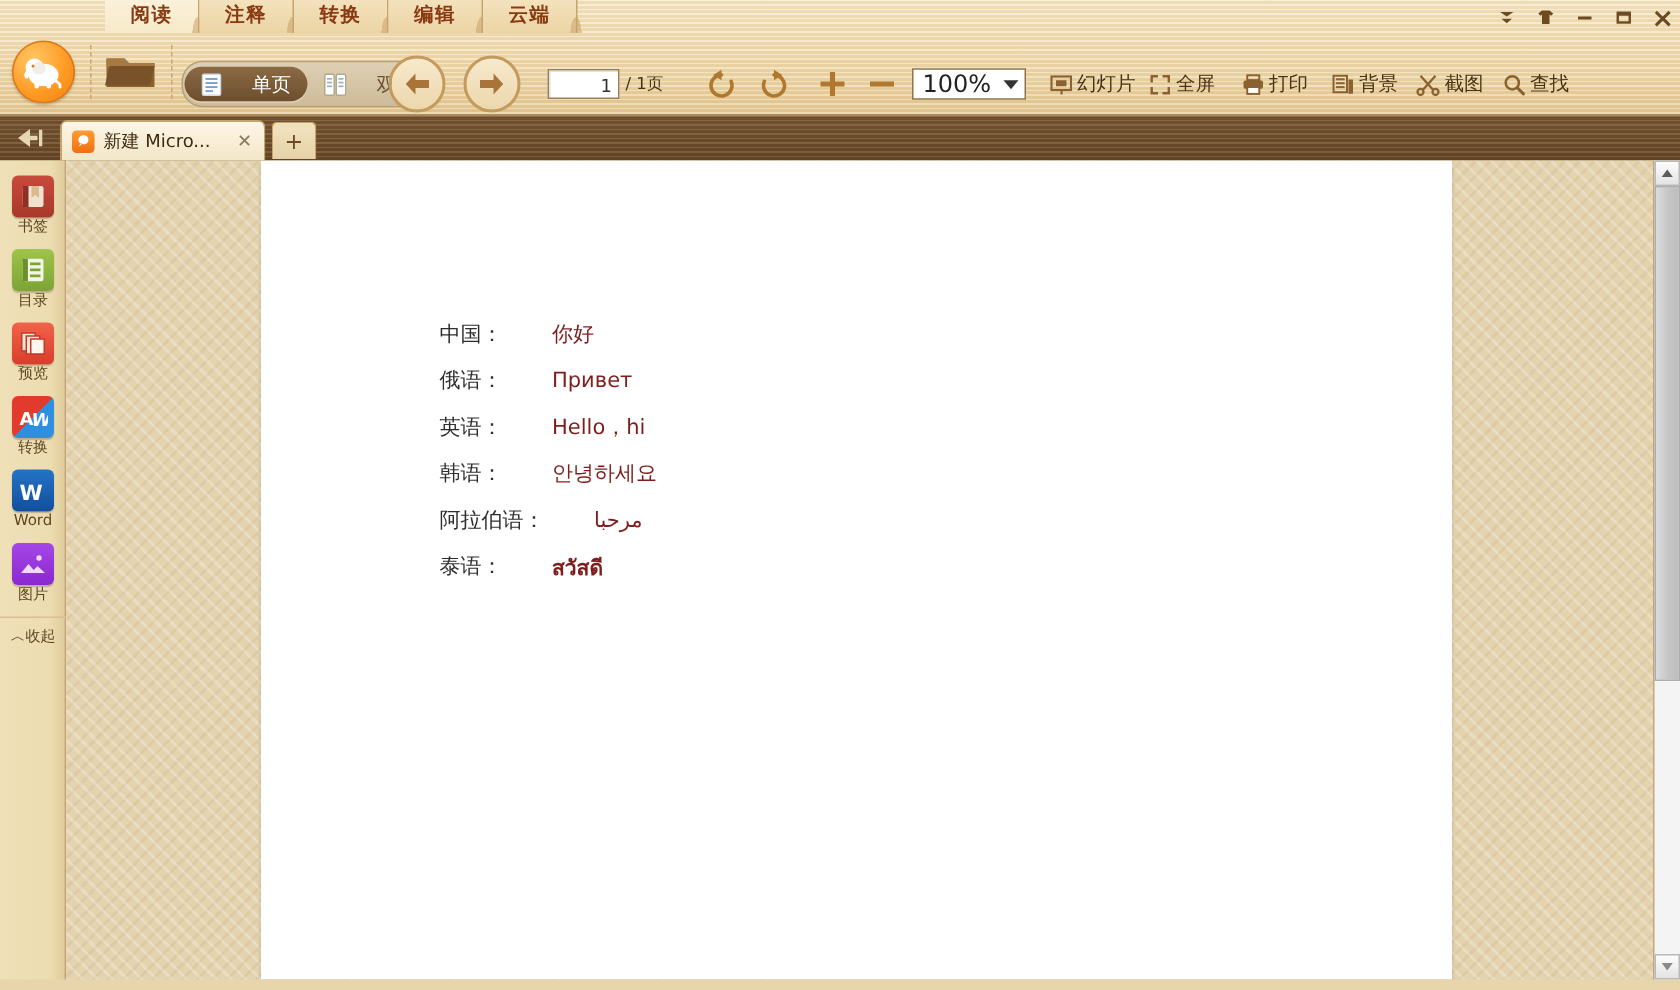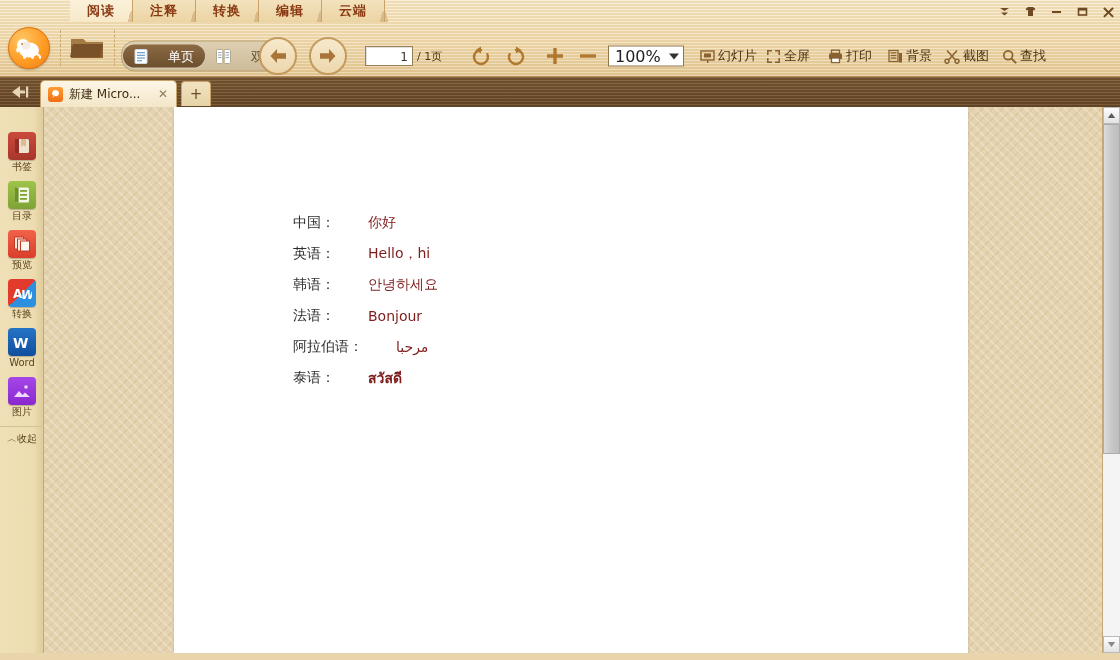--- a/index.html
+++ b/index.html
@@ -129,21 +129,21 @@
     background:linear-gradient(to bottom,#f2e3c0,#e6d2a7);
     border:1px solid #c8a469;border-bottom:none;border-radius:4px 4px 0 0;
     display:flex;align-items:center;justify-content:center;color:#6b4a28;font-size:15px;
   }
 
   
   .sidebar{
     position:absolute;left:0;top:107px;width:44px;height:546px;
     background:linear-gradient(to right,#f0e0b8 0%,#ecdcb0 78%,#e0cc9c 100%);
     border-right:1px solid #c4a778;
-    padding-top:25px;box-sizing:border-box;
+    padding-top:10px;box-sizing:border-box;
   }
   .sbitem{width:44px;margin-bottom:8px;display:flex;flex-direction:column;align-items:center;}
   .sbicon{width:28px;height:28px;border-radius:4px;display:flex;align-items:center;justify-content:center;
           box-shadow:0 1px 1px rgba(0,0,0,0.22);}
   .sblabel{font-size:10px;color:#5d4522;margin-top:1px;line-height:12px;}
   .sbcollapse{width:44px;margin-top:4px;text-align:center;font-size:10px;color:#5d4522;
                border-top:1px solid #d7c096;padding-top:5px;}
 
   
   .work{
@@ -476,30 +476,30 @@
 
   <div class="work">
     <div class="page">
       <div class="doctext">
 
         <div class="line">
           <span class="k">中国：</span>
           <span class="v">你好</span>
         </div>
         <div class="line">
+          <span class="k">俄语：</span>
+          <span class="v">Привет</span>
+        </div>
+        <div class="line">
           <span class="k">英语：</span>
           <span class="v">Hello，hi</span>
         </div>
         <div class="line">
           <span class="k">韩语：</span>
           <span class="v">안녕하세요</span>
-        </div>
-        <div class="line">
-          <span class="k">法语：</span>
-          <span class="v">Bonjour</span>
         </div>
         <div class="line">
           <span class="k">阿拉伯语：</span>
           <span class="v">مرحبا</span>
         </div>
         <div class="line">
           <span class="k">泰语：</span>
           <span class="v thai">สวัสดี</span>
         </div>
 

